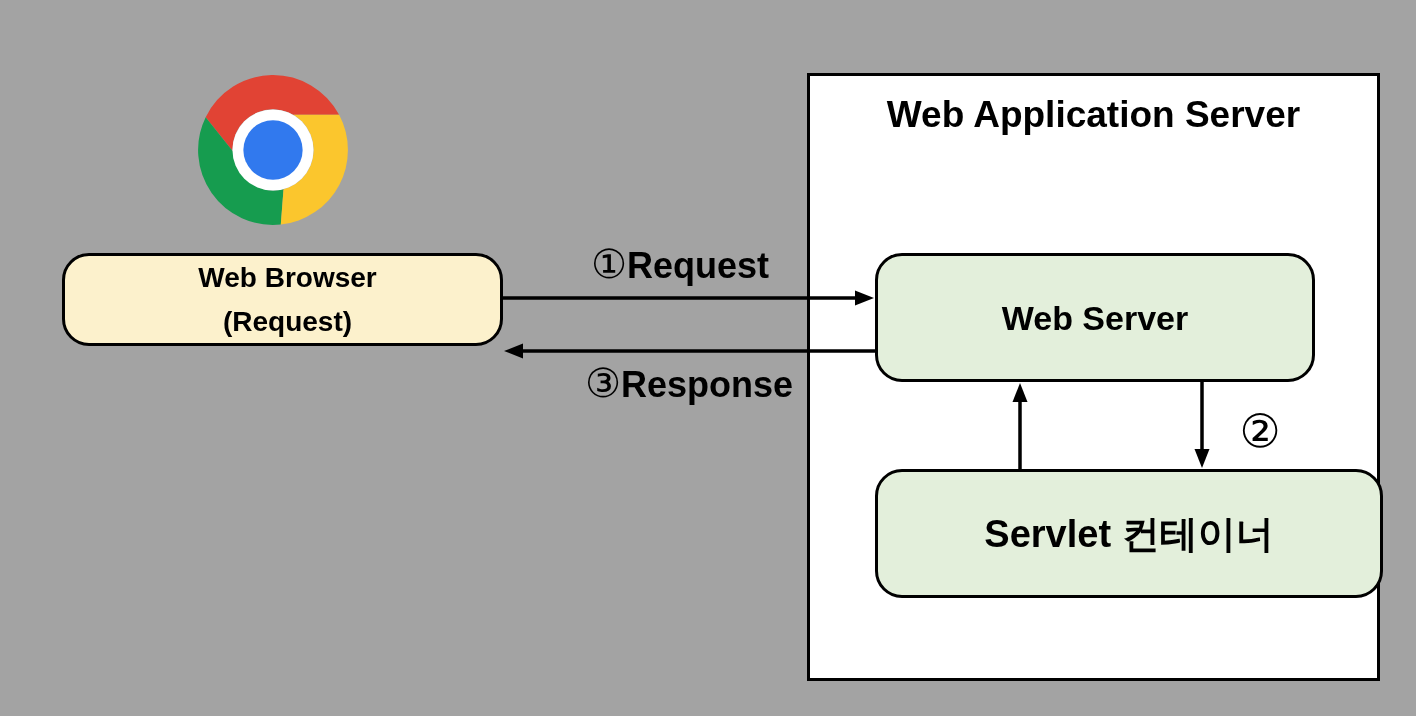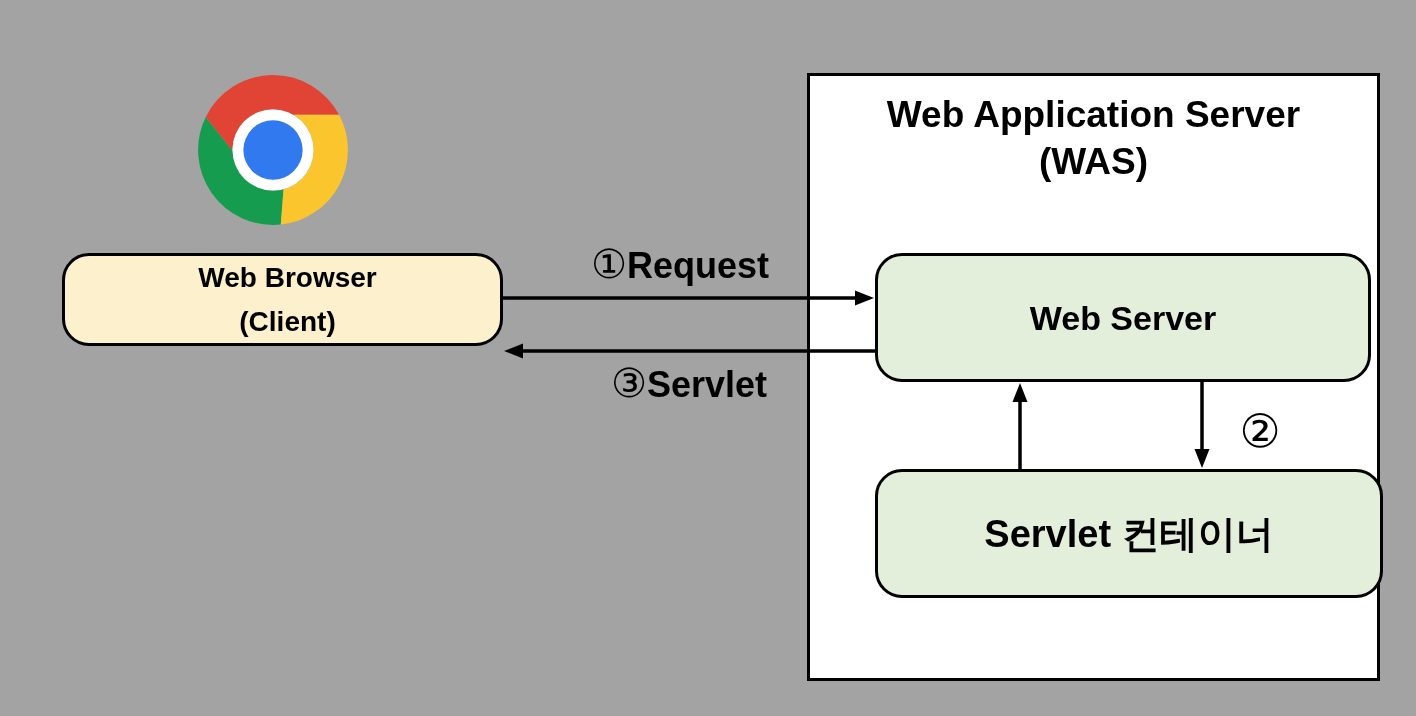--- a/index.html
+++ b/index.html
@@ -32,21 +32,21 @@
     text-align: center;
     color: #000;
   }
   .client-box {
     left: 62px; top: 253px; width: 441px; height: 93px;
     background: var(--client-box-fill, #FCF1CC);
     font-size: 28px; line-height: 44px; padding-left: 10px;
   }
   .green-fill { background: var(--server-box-fill, #E3EFDB); }
   .web-server-box {
-    left: 875px; top: 253px; width: 496px; height: 129px;
+    left: 875px; top: 253px; width: 440px; height: 129px;
     font-size: 34px; line-height: 42px;
   }
   .servlet-box {
     left: 875px; top: 469px; width: 508px; height: 129px;
     font-size: 38px; line-height: 46px;
   }
 
   
   .was-box {
     left: 807px; top: 73px; width: 573px; height: 608px;
@@ -98,26 +98,25 @@
     <path d="M13.7 57.9 A96 96 0 0 1 184.8 54.9 L125.9 54.9 A52 52 0 1 0 87.4 150.4 Z" style="fill: var(--chrome-red, #E14334);"></path>
     <path d="M13.7 57.9 L87.4 150.4 A52 52 0 0 0 113.5 150.2 L110 195.5 A96 96 0 0 1 13.7 57.9 Z" style="fill: var(--chrome-green, #169C4F);"></path>
     <path d="M184.8 54.9 A96 96 0 0 1 110 195.5 L113.5 150.2 A52 52 0 0 0 125.9 54.9 Z" style="fill: var(--chrome-yellow, #FBC62D);"></path>
     <circle cx="100" cy="100" r="52" fill="#ffffff"></circle>
     <circle cx="100" cy="100" r="38" style="fill: var(--chrome-blue, #3179EE);"></circle>
   </svg>
 
   <div class="abs was-box"></div>
   <div class="abs was-title">
     <div>Web Application Server</div>
-    <div>(WAS)</div>
   </div>
 
   <div class="node-box client-box">
     <div>Web Browser</div>
-    <div>(Client)</div>
+    <div>(Request)</div>
   </div>
 
   <div class="node-box green-fill web-server-box">
     <div>Web Server</div>
   </div>
 
   <div class="node-box green-fill servlet-box">
     <div>Servlet 컨테이너</div>
   </div>
 
@@ -137,17 +136,17 @@
     <g>
       <line class="arrow-line" x1="1202" y1="382" x2="1202" y2="450"></line>
       <polygon class="arrow-head" points="1202,468 1194.5,449 1209.5,449"></polygon>
     </g>
   </svg>
 
   <div class="flow-label request-label">
     <span class="circ-num">①</span><span>Request</span>
   </div>
   <div class="flow-label response-label">
-    <span class="circ-num">③</span><span>Servlet</span>
+    <span class="circ-num">③</span><span>Response</span>
   </div>
   <div class="step2-label">②</div>
 
 </div>
 
 </body></html>

